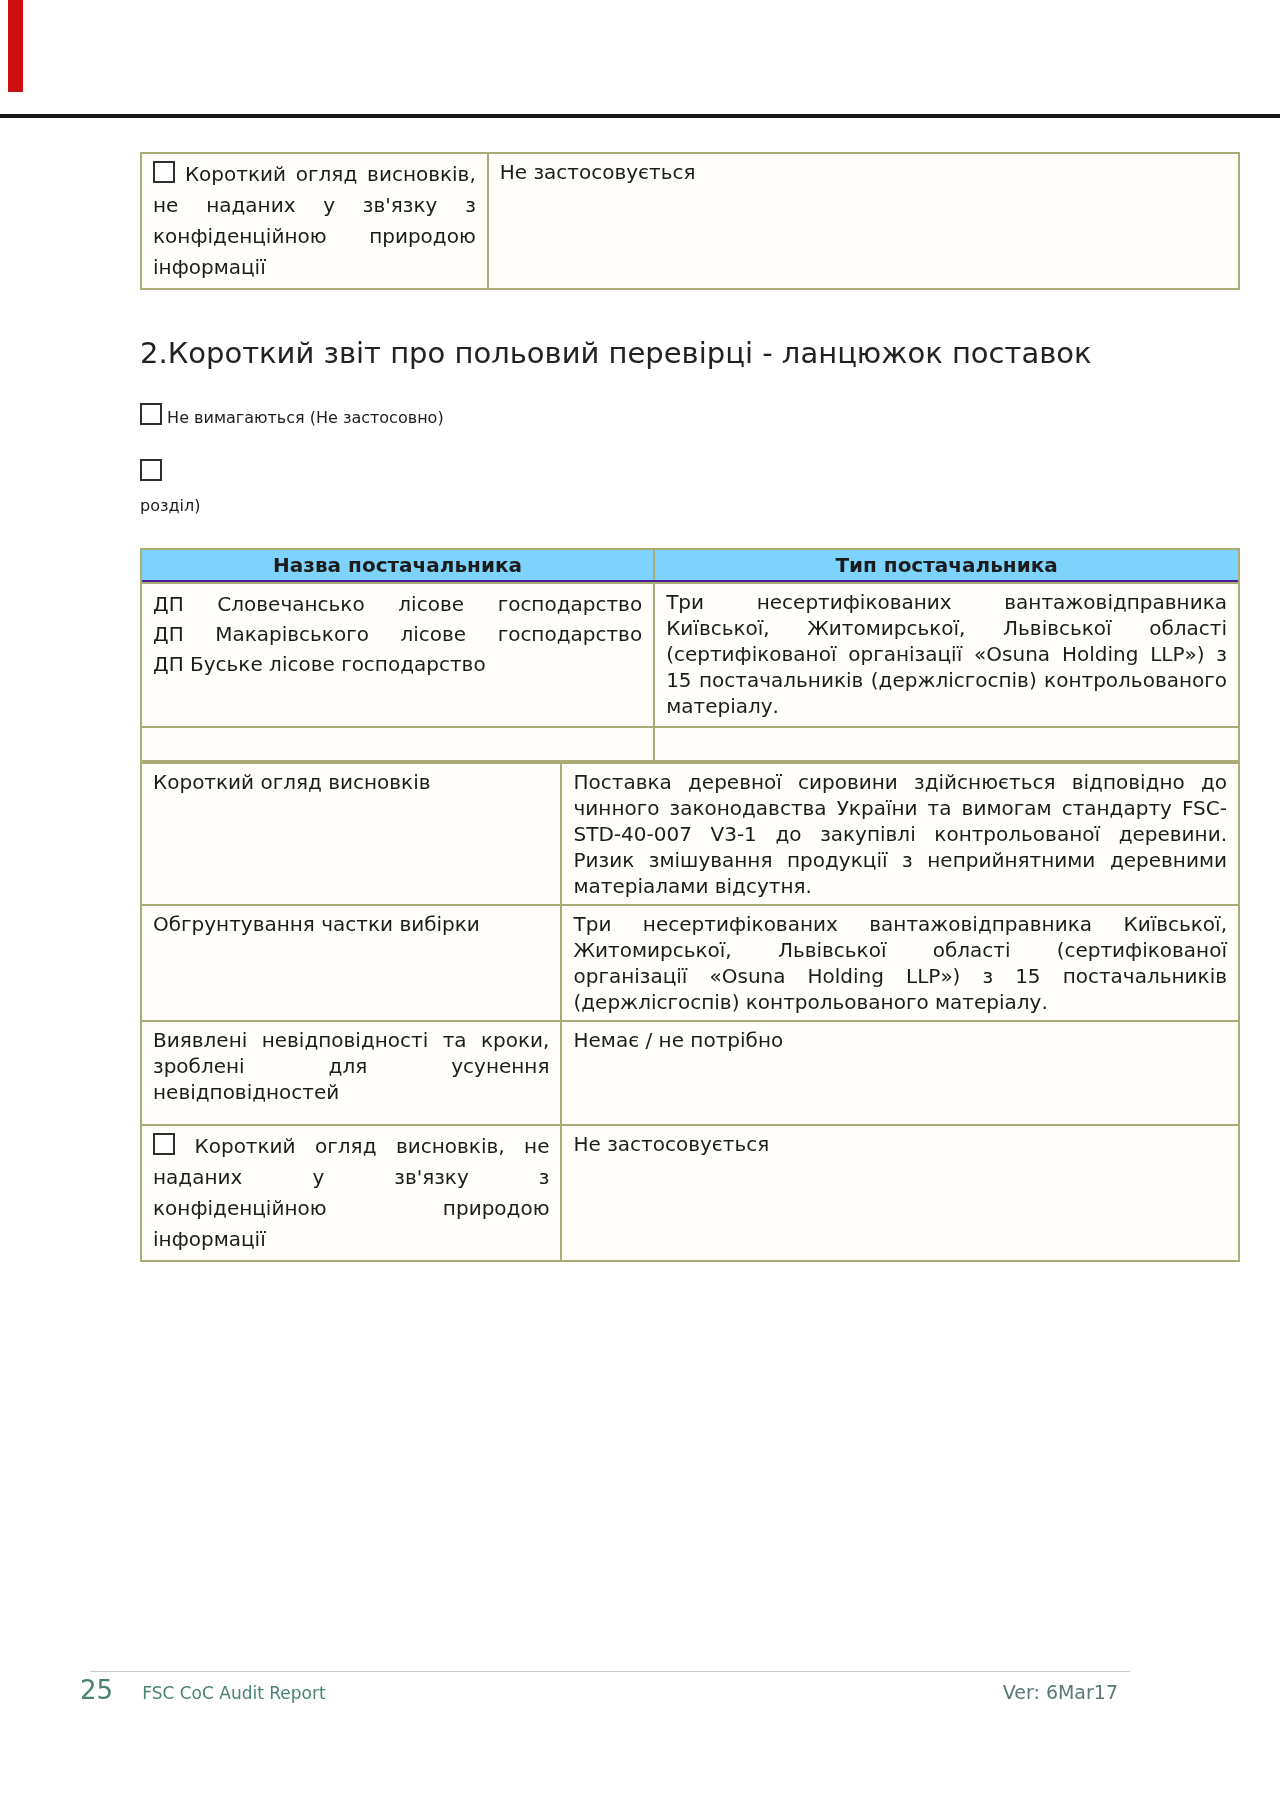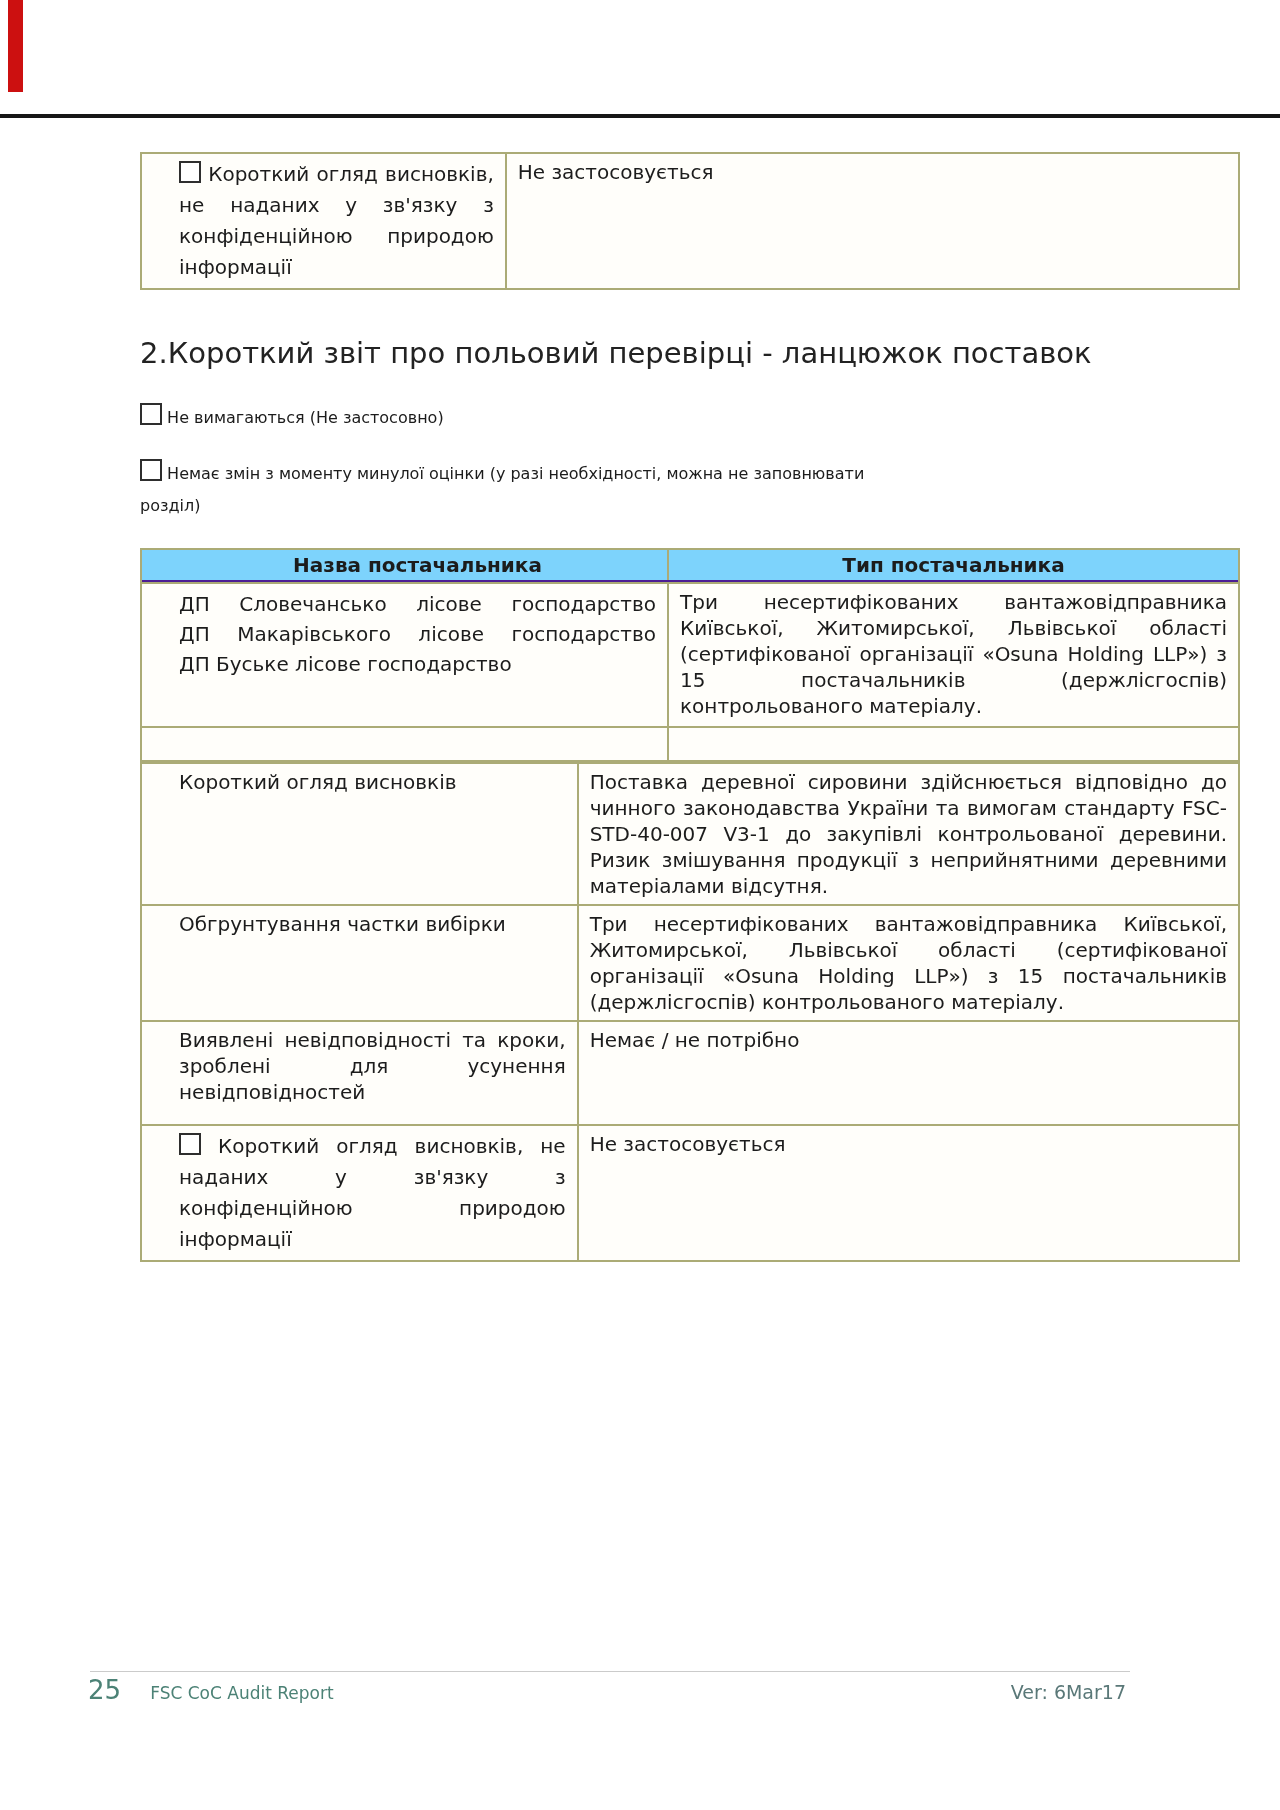--- a/index.html
+++ b/index.html
@@ -3,21 +3,21 @@
 <meta charset="utf-8">
 <style>
   html,body{margin:0;padding:0;background:#ffffff;}
   .page{position:relative;width:1280px;height:1810px;background:#ffffff;overflow:hidden;
         font-family:"DejaVu Sans",sans-serif;color:#1c1c1c;}
   .red-bar{position:absolute;left:8px;top:0;width:15px;height:92px;background:#cc1010;}
   .top-rule{position:absolute;left:0;top:114px;width:1280px;height:4px;background:#161616;}
   .t1-accent{position:absolute;left:140px;top:287px;width:1100px;height:1px;background:#bdbd8e;}
 
   .tbl{position:absolute;left:140px;width:1100px;border:2px solid #abab76;box-sizing:border-box;background:#fffefa;}
-  .row{display:flex;padding-left:26px;}
+  .row{display:flex;}
   .row + .row{border-top:2px solid #abab76;}
   .cell{box-sizing:border-box;padding:5px 11px;font-size:20px;line-height:26px;}
   .cell.first{border-right:2px solid #abab76;}
 
   .t1{top:152px;}
   .t1 .row{min-height:125px;}
   .t1 .cell.first{width:348px;}
   .t1 .cell.second{width:752px;}
 
   .t2{top:548px;}
@@ -45,21 +45,21 @@
 
   .checkbox{display:inline-block;width:18px;height:18px;border:2px solid #2e2e2e;
             background:#fff;vertical-align:-2px;}
 
   .heading{position:absolute;left:140px;top:336px;font-size:29px;color:#222222;white-space:nowrap;}
   .cb-para{position:absolute;left:140px;width:1105px;font-size:16px;}
   .cb1{top:403px;}
   .cb2{top:458px;line-height:32px;}
 
   .footer-line{position:absolute;left:90px;top:1671px;width:1040px;height:1px;background:#cbcbcb;}
-  .footer{position:absolute;left:88px;top:1675px;width:1038px;display:flex;
+  .footer{position:absolute;left:80px;top:1675px;width:1038px;display:flex;
           justify-content:space-between;align-items:baseline;}
   .page-num{font-size:26px;color:#4c8276;}
   .report-title{font-size:17px;color:#4c8276;margin-left:24px;}
   .version{font-size:19px;color:#5a7878;}
 </style>
 </head>
 <body>
 
 <div class="page">
 
@@ -89,21 +89,20 @@
   <div class="heading">2.Короткий звіт про польовий перевірці - ланцюжок поставок</div>
 
   <div class="cb-para cb1">
     <span class="checkbox"></span>
     <span>Не вимагаються (Не застосовно)</span>
   </div>
 
   <div class="cb-para cb2">
     <div class="ln">
       <span class="checkbox"></span>
-      <span>Немає змін з моменту минулої оцінки (у разі необхідності, можна не заповнювати</span>
     </div>
     <div class="ln">розділ)</div>
   </div>
 
   <div class="tbl t2">
     <div class="row thead">
       <div class="cell first">Назва постачальника</div>
       <div class="cell second">Тип постачальника</div>
     </div>
     <div class="row body-row">

